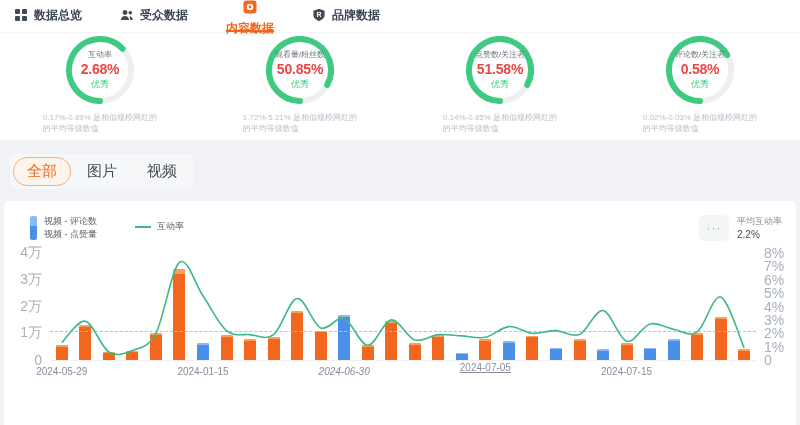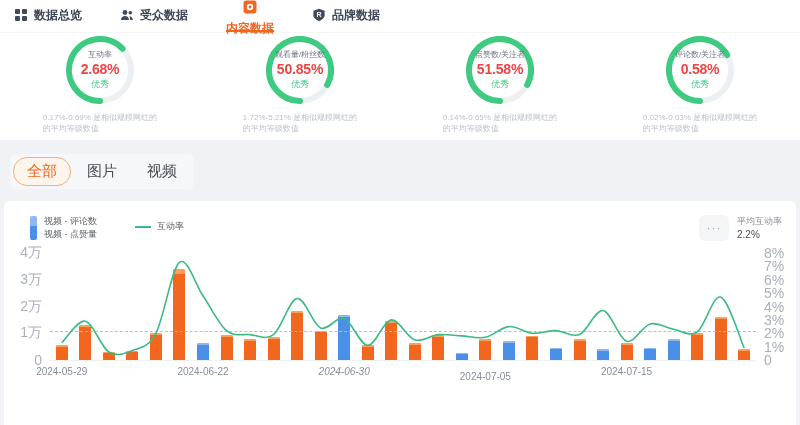--- a/index.html
+++ b/index.html
@@ -252,20 +252,20 @@
           <span class="tick right" style="top: 107px;">0</span>
           <span class="tick right" style="top: 93.625px;">1%</span>
           <span class="tick right" style="top: 80.25px;">2%</span>
           <span class="tick right" style="top: 66.875px;">3%</span>
           <span class="tick right" style="top: 53.5px;">4%</span>
           <span class="tick right" style="top: 40.125px;">5%</span>
           <span class="tick right" style="top: 26.75px;">6%</span>
           <span class="tick right" style="top: 13.375px;">7%</span>
           <span class="tick right" style="top: 0px;">8%</span>
           <span class="xlabel" style="left: 11.7667px; top: 113px;">2024-05-29</span>
-          <span class="xlabel" style="left: 152.967px; top: 113px;">2024-06-22</span>
+          <span class="xlabel" style="left: 152.967px; top: 113px;">2024-01-15</span>
           <span class="xlabel" style="left: 294.167px; top: 113px; font-style: italic;">2024-06-30</span>
-          <span class="xlabel" style="left: 435.367px; top: 118px;">2024-07-05</span>
+          <span class="xlabel" style="left: 435.367px; top: 109px; text-decoration: underline;">2024-07-05</span>
           <span class="xlabel" style="left: 576.567px; top: 113px;">2024-07-15</span>
         </div>
     </div>
   </div>
 </div>
 
 </body></html>

